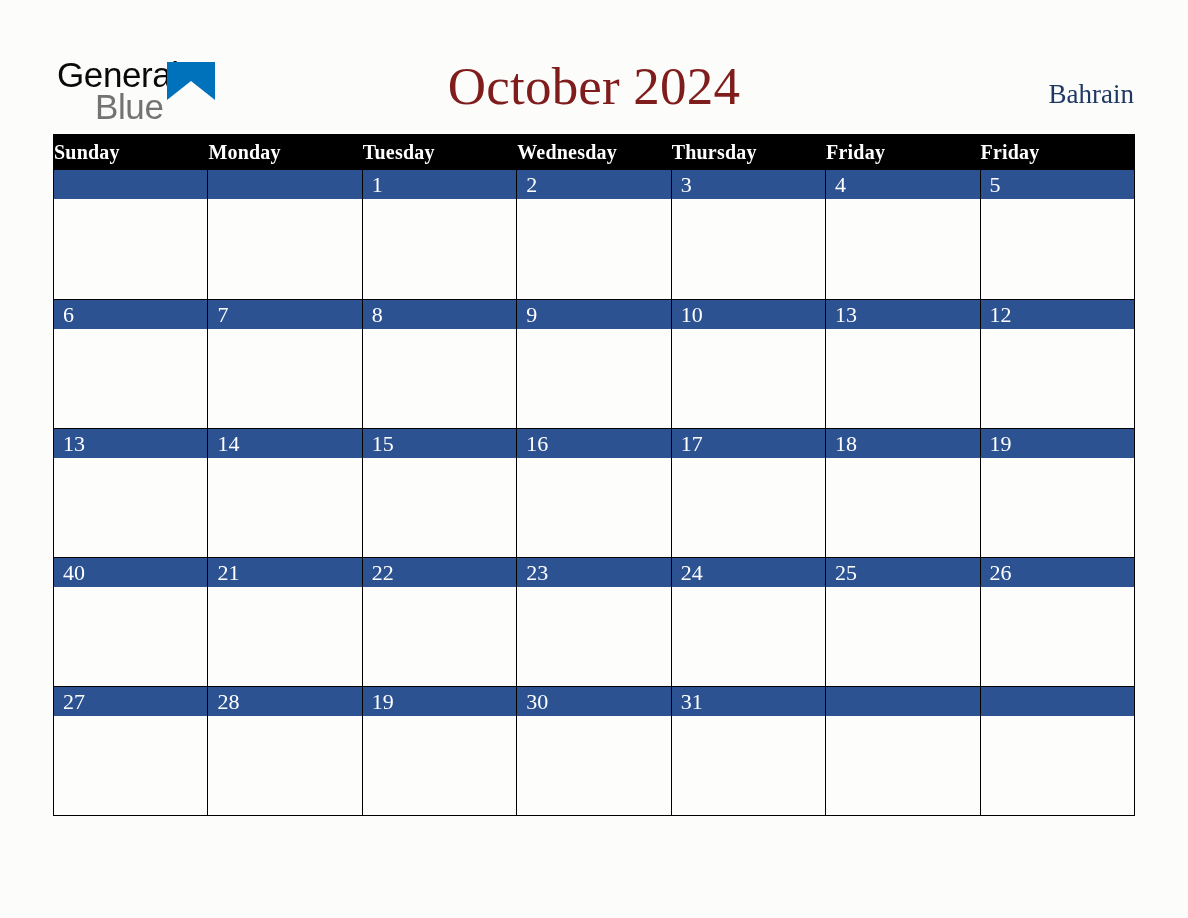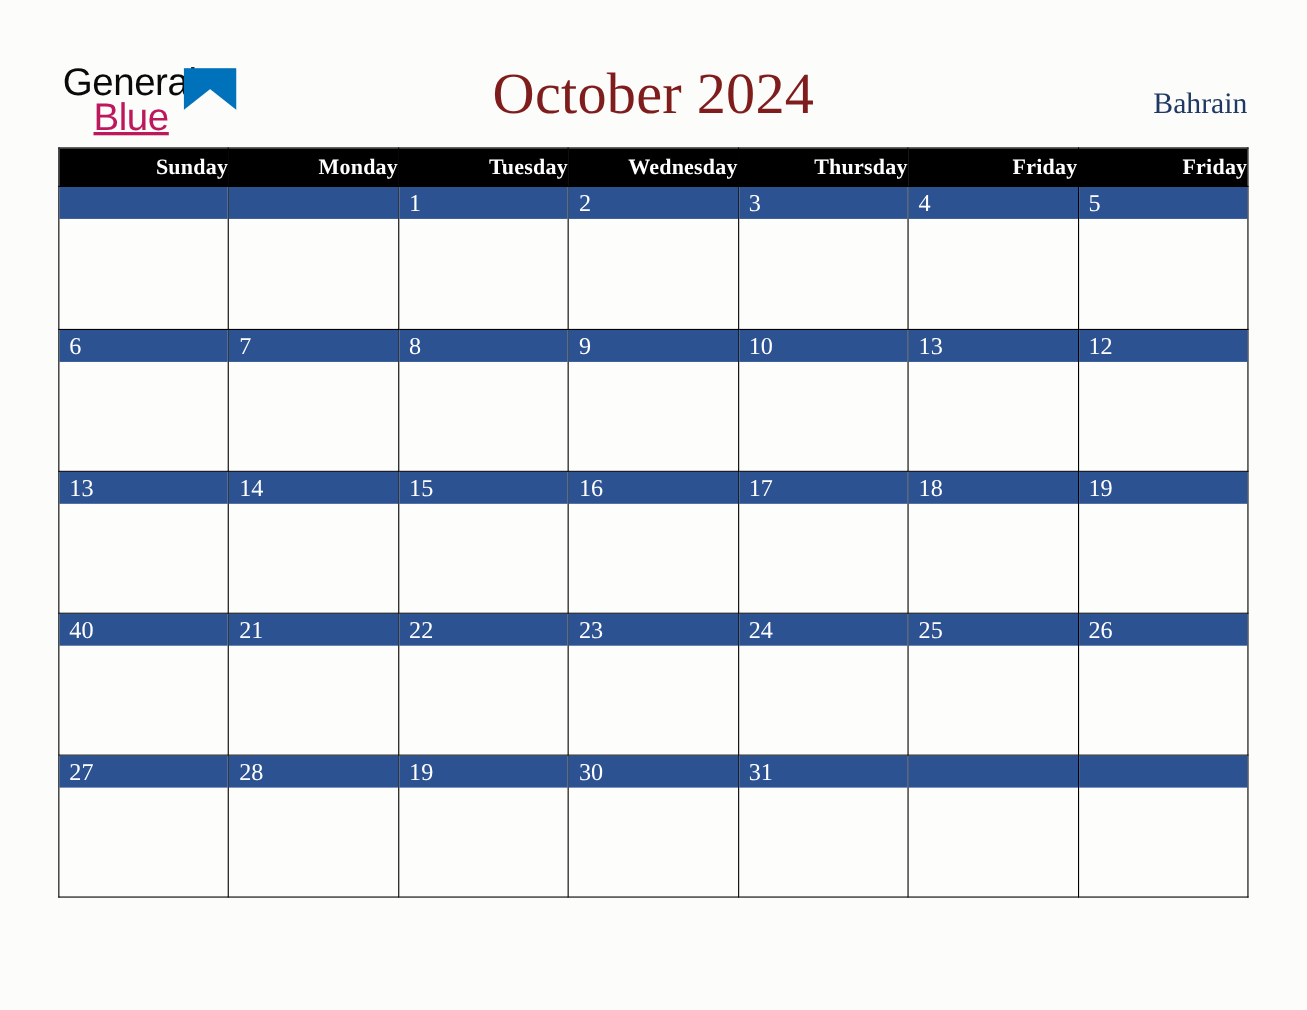--- a/index.html
+++ b/index.html
@@ -45,29 +45,28 @@
     top: 0;
     font-family: "Liberation Sans", "DejaVu Sans", sans-serif;
     font-size: 35px;
     line-height: 35px;
     color: #0a0a0a;
     letter-spacing: -0.4px;
     font-weight: 400;
   }
   .logo-blue {
     position: absolute;
-    left: 28px;
+    left: 38px;
     top: 32px;
     font-family: "Liberation Sans", "DejaVu Sans", sans-serif;
     font-size: 35px;
     line-height: 35px;
-    color: #be185d;
+    color: #737373;
     letter-spacing: -0.4px;
     font-weight: 400;
-    text-decoration: underline;
   }
   .logo-tri {
     position: absolute;
     left: 110px;
     top: 5px;
     width: 48px;
     height: 38px;
   }
 
   
@@ -113,21 +112,21 @@
   }
   table.cal col { width: 154.43px; }
 
   thead th {
     background: #000000;
     color: #ffffff;
     height: 34px;
     font-size: 20px;
     font-weight: bold;
     font-family: "Liberation Serif", "DejaVu Serif", serif;
-    text-align: right;
+    text-align: left;
     padding: 0;
     border: 1px solid #000000;
     letter-spacing: 0.2px;
   }
 
   tbody td {
     padding: 0;
     vertical-align: top;
     border: 1px solid #000000;
     height: 128px;

